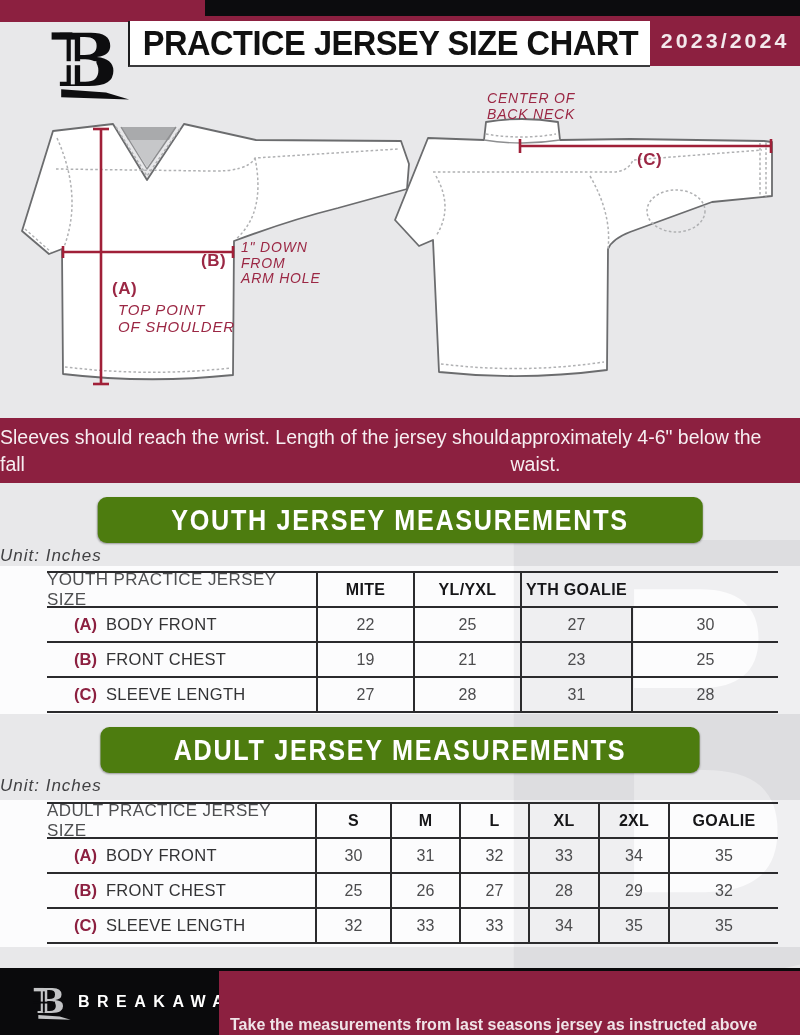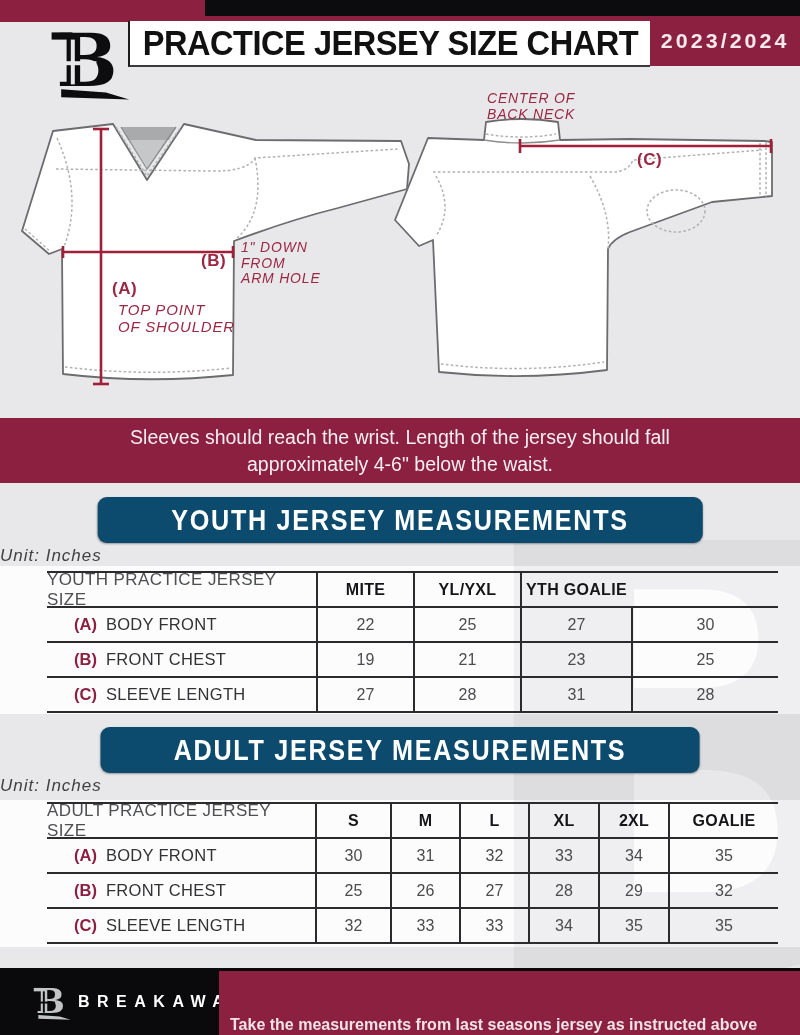--- a/index.html
+++ b/index.html
@@ -37,28 +37,28 @@
   
   .diagram-svg { left:0; top:68px; width:800px; height:350px; }
   .anno { position:absolute; color:#9b2744; }
   .anno .marker { font-weight:bold; font-size:17px; letter-spacing:0.5px; }
   .anno-caption { font-style:italic; letter-spacing:0.8px; line-height:15.5px; font-size:14px; }
   .anno-caption.big { font-size:15px; line-height:17px; }
 
   
   .notice {
     left:0; top:418px; width:800px; height:65px; background:var(--maroon,#8c2040);
-    display:flex; flex-direction:column; align-items:center; justify-content:center;
+    display:flex; flex-direction:row; align-items:center; justify-content:center;
     color:#f6eef1; font-size:19.5px; line-height:27px;
   }
 
   
   .heading-bar {
     left:50%; transform:translateX(-50%);
-    height:46px; background:#0c4a6e; border-radius:9px;
+    height:46px; background:#4d7c0f; border-radius:9px;
     display:flex; align-items:center; justify-content:center; padding:16px 30px;
     box-shadow:0 1px 2px rgba(0,0,0,0.35);
   }
   .heading-bar span {
     color:#fff; font-size:30px; font-weight:bold; letter-spacing:2px;
     display:inline-block; transform:scaleX(0.84); white-space:nowrap;
   }
   .unit { left:0; width:800px; text-align:left; font-style:italic; font-size:17px; letter-spacing:1px; color:#414143; }
 
   

